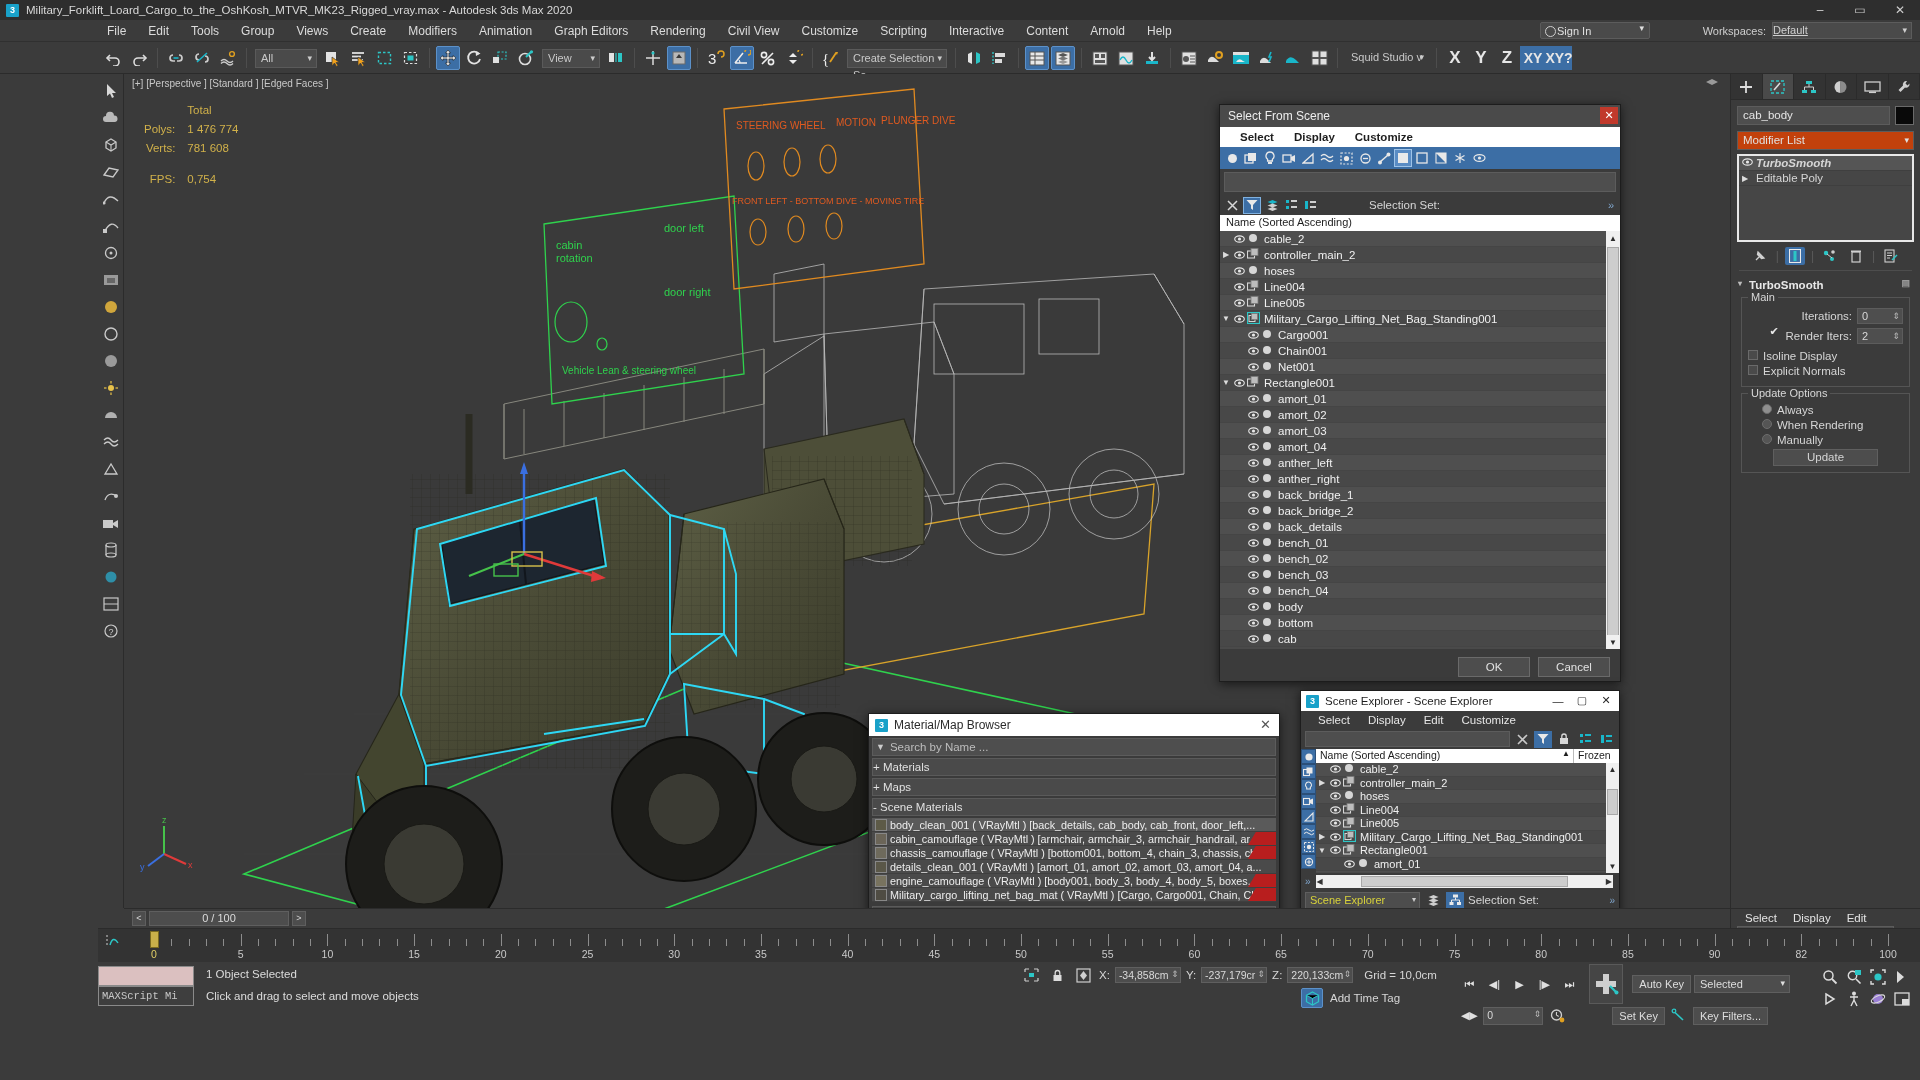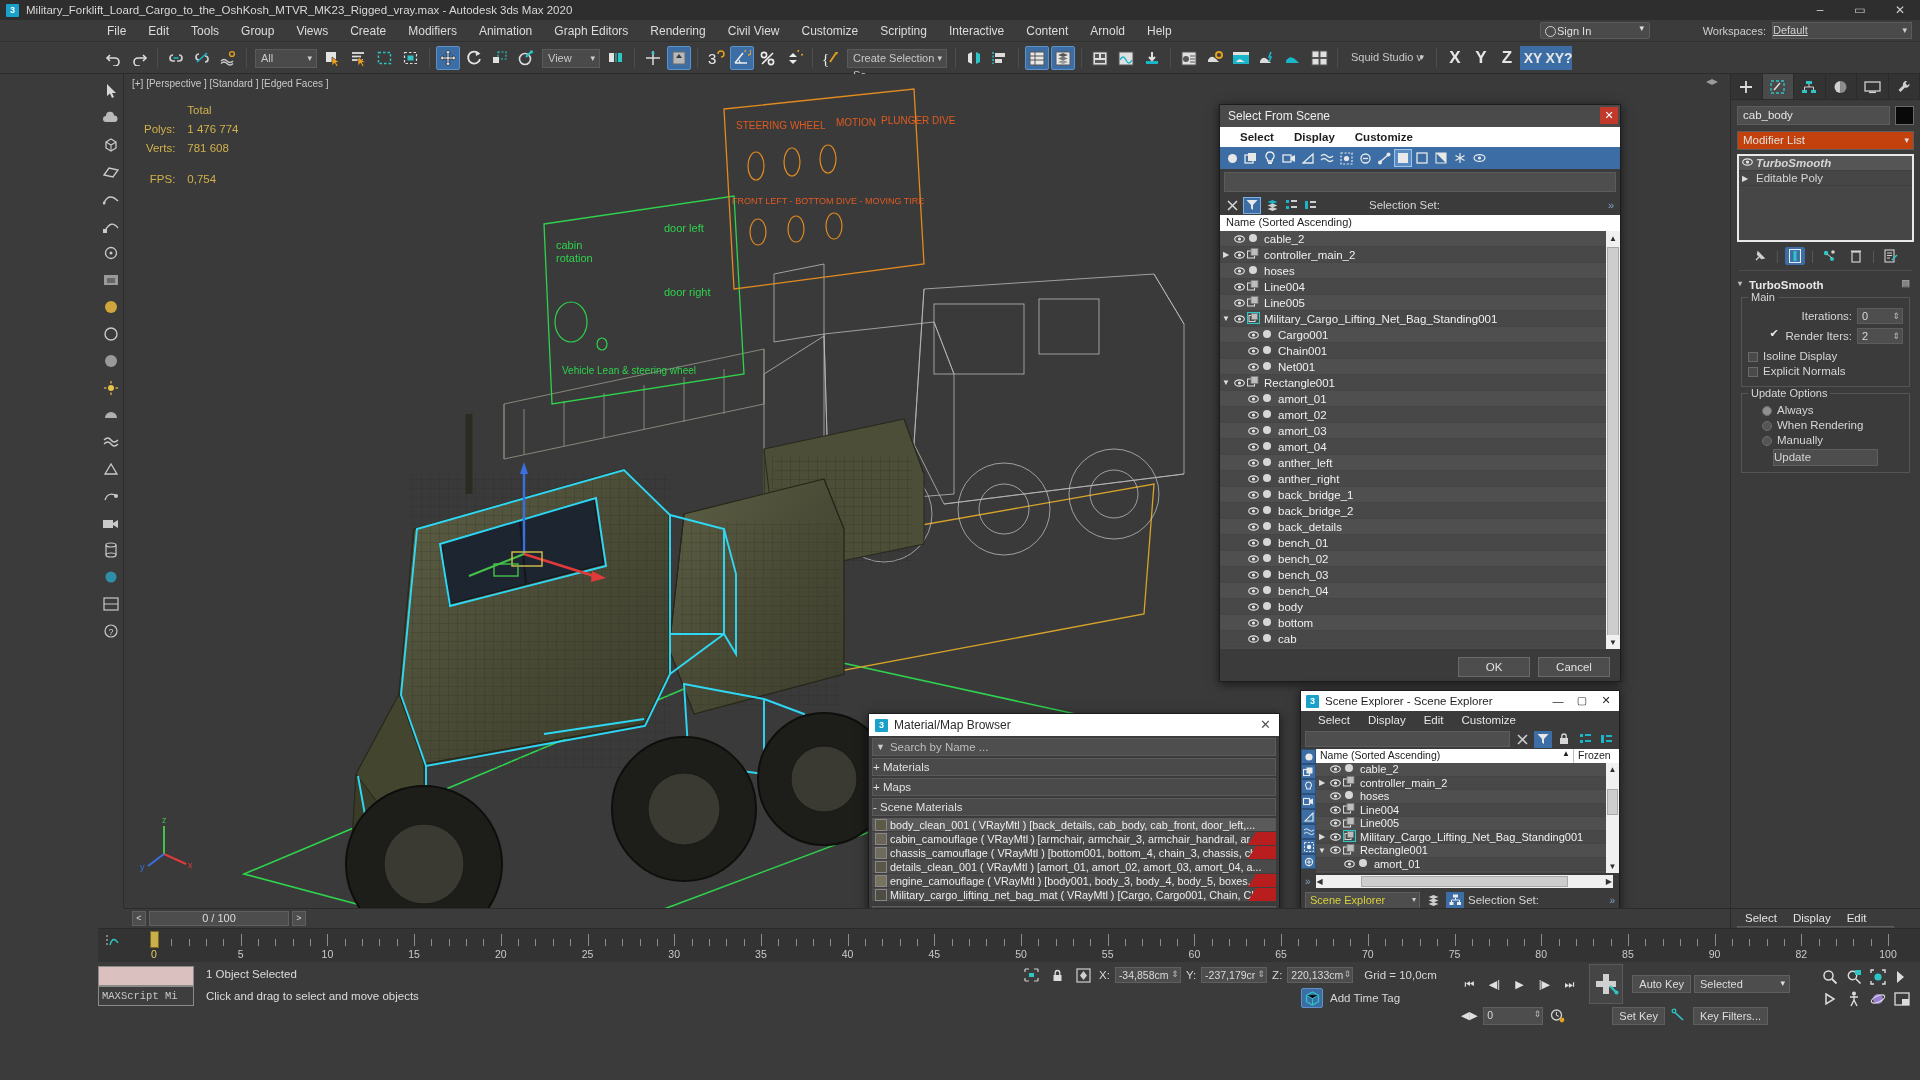--- a/index.html
+++ b/index.html
@@ -97,28 +97,28 @@
     position:relative;}
   .rollup-hdr::before{content:"▾";position:absolute;left:3px;top:2px;font-size:8px;color:#bbb;}
   .rollup-hdr::after{content:"▤";position:absolute;right:6px;top:1px;font-size:9px;color:#9a9a9a;}
   .group{border:1px solid #555;margin:4px 6px 6px 6px;padding:10px 6px 6px 6px;position:relative;}
   .group>.gtitle{position:absolute;top:-7px;left:6px;background:#3b3b3b;padding:0 3px;
     font-size:11px;color:#d8d8d8;}
   .prow{display:flex;align-items:center;justify-content:flex-end;gap:5px;margin-bottom:4px;font-size:11.5px;}
   .spin{width:46px;height:16px;background:#4e4e4e;border:1px solid #5c5c5c;font-size:11px;
     line-height:14px;padding-left:4px;position:relative;color:#d8d8d8;}
   .spin::after{content:"⇕";position:absolute;right:2px;top:0px;font-size:9px;color:#bbb;}
-  .chk{display:flex;align-items:flex-end;gap:5px;font-size:11.5px;margin-bottom:3px;}
+  .chk{display:flex;align-items:flex-start;gap:5px;font-size:11.5px;margin-bottom:3px;}
   .cbox{width:10px;height:10px;background:#4a4a4a;border:1px solid #6a6a6a;display:inline-block;}
   .cbox.ck{background:#3b3b3b;border:none;position:relative;}
   .cbox.ck::after{content:"✔";position:absolute;left:-1px;top:-5px;font-size:11px;color:#e8e8e8;}
   .rad{width:10px;height:10px;border-radius:50%;background:#555;border:1px solid #6d6d6d;display:inline-block;}
   .rad.ck{background:#8f8f8f;}
   .updbtn{width:105px;height:17px;margin:3px auto 0 auto;background:#4d4d4d;border:1px solid #5f5f5f;
-    font-size:11.5px;line-height:15px;color:#d4d4d4;}
+    font-size:11.5px;line-height:15px;text-align:center;color:#d4d4d4;}
 
   
   .layerexp{position:absolute;right:0;bottom:80px;width:190px;height:92px;background:#3b3b3b;
     border-left:1px solid #2b2b2b;border-top:1px solid #2b2b2b;}
   .le-menu{display:flex;gap:16px;padding:3px 0 2px 14px;font-size:11.5px;color:#e4e4e4;}
   .le-search{display:flex;align-items:center;gap:4px;padding:0 4px 2px 6px;}
   .le-search .inp{flex:1;height:15px;background:#4e4e4e;border:1px solid #5c5c5c;}
   .le-body{display:flex;margin:0 2px;}
   .le-icons{width:14px;display:flex;flex-direction:column;gap:1px;}
   .le-ic{width:13px;height:12px;background:#3c6ea5;display:flex;align-items:center;justify-content:center;}

